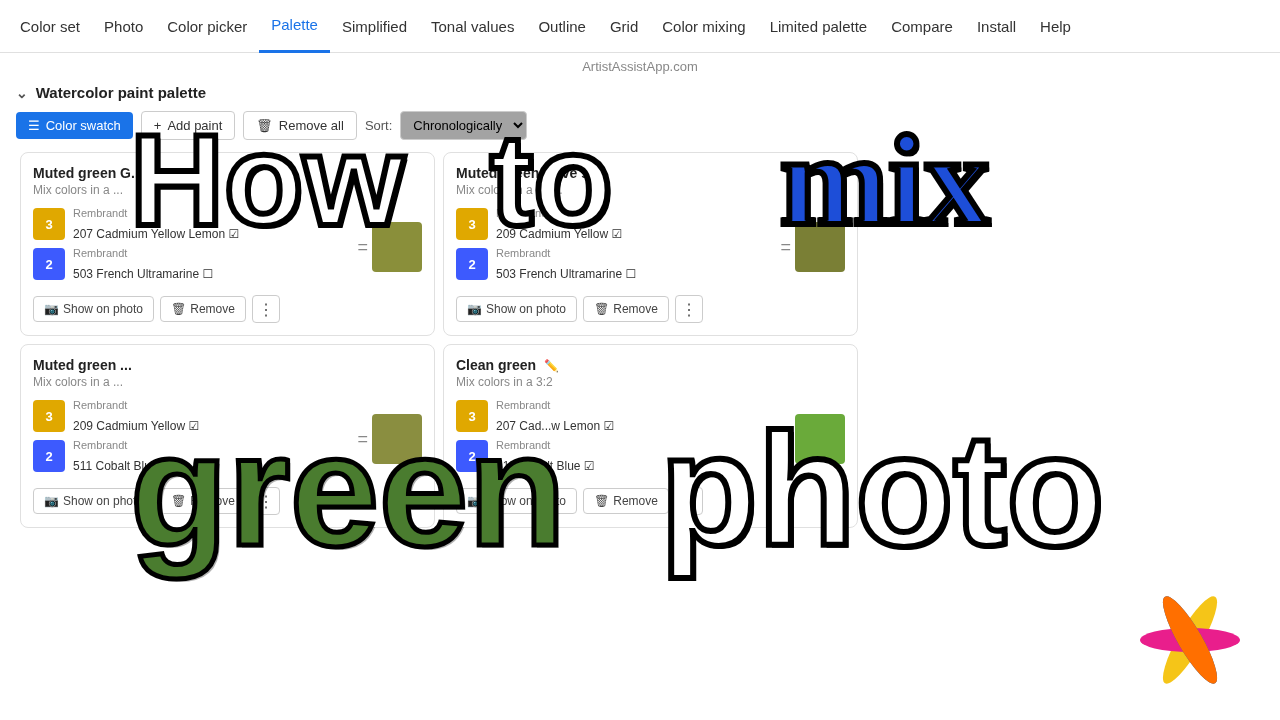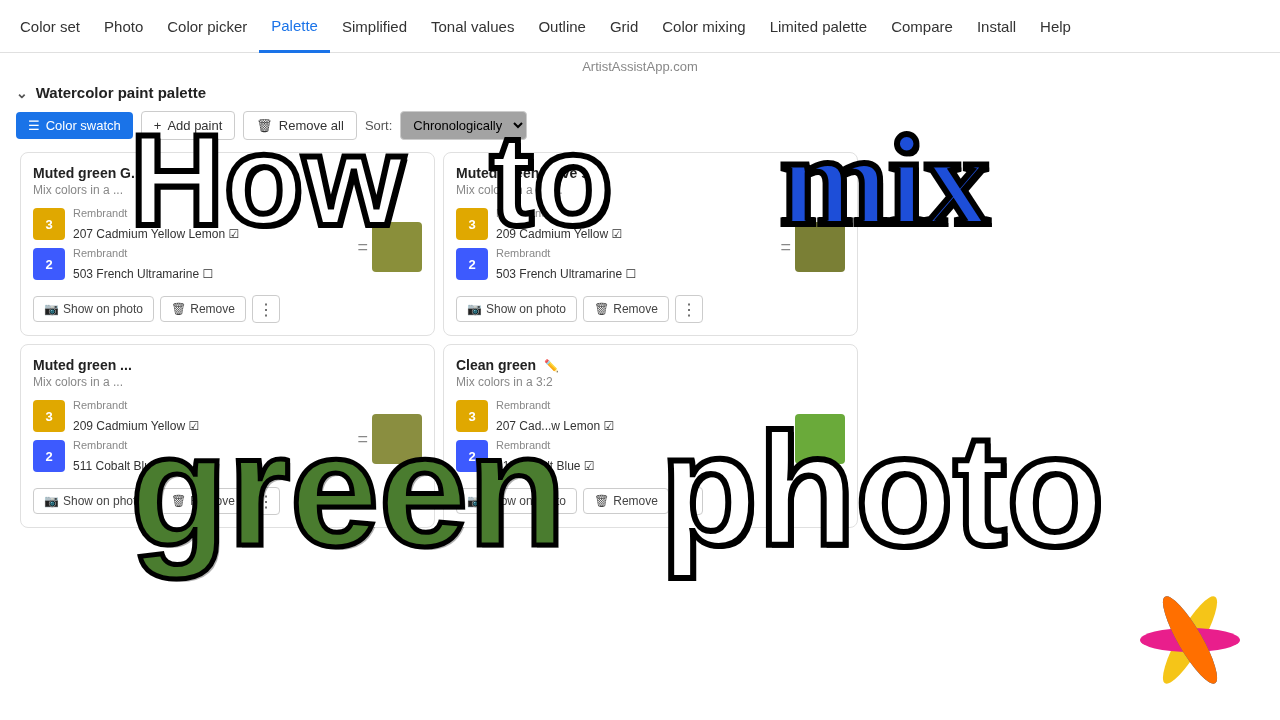--- a/index.html
+++ b/index.html
@@ -1,21 +1,21 @@
 <!DOCTYPE html>
 <html><head>
   <meta charset="utf-8">
   <style>
     * { box-sizing: border-box; margin: 0; padding: 0; }
     body { font-family: Arial, sans-serif; background: #fff; width: 1280px; height: 720px; overflow: hidden; position: relative; }
 
     
     .nav-bar {
       display: flex;
-      align-items: flex-start;
+      align-items: center;
       border-bottom: 1px solid #e0e0e0;
       background: #fff;
       height: 53px;
       padding: 0 8px;
     }
     .nav-item {
       padding: 0 12px;
       height: 53px;
       display: flex;
       align-items: center;

